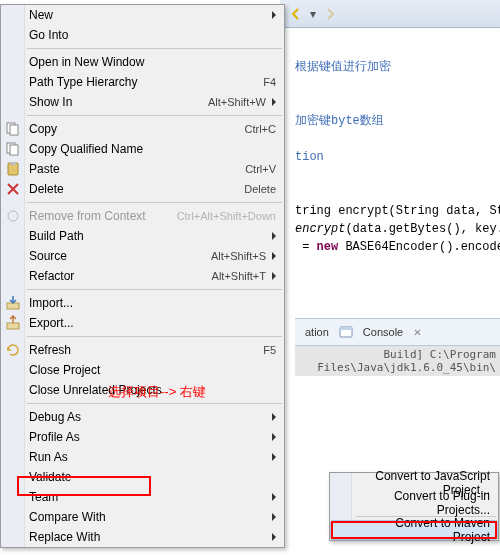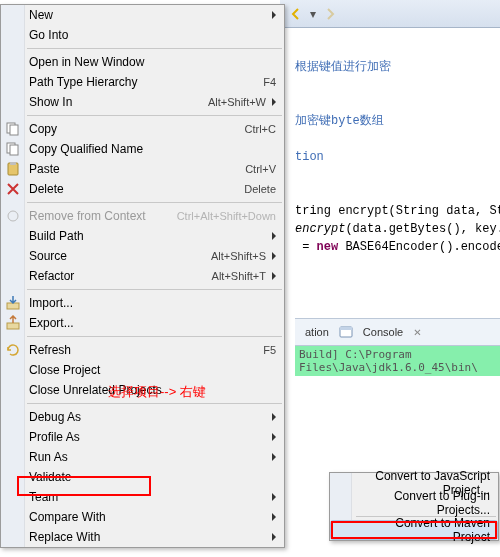--- a/index.html
+++ b/index.html
@@ -55,25 +55,26 @@
     align-items: center;
     padding: 0 4px;
     gap: 4px;
   }
   .console-tab {
     padding: 1px 6px;
     font-size: 11px;
     color: #333;
   }
   .console-body {
-    background: #86efac;
+    background: #e5e5e5;
     padding: 2px 4px;
     font-family: Consolas, monospace;
     font-size: 11px;
     color: #555;
+    text-align: right;
   }
 
   
   .context-menu {
     position: absolute;
     left: 0px;
     top: 4px;
     width: 285px;
     background: #f0f0f0;
     border: 1px solid #9b9b9b;

